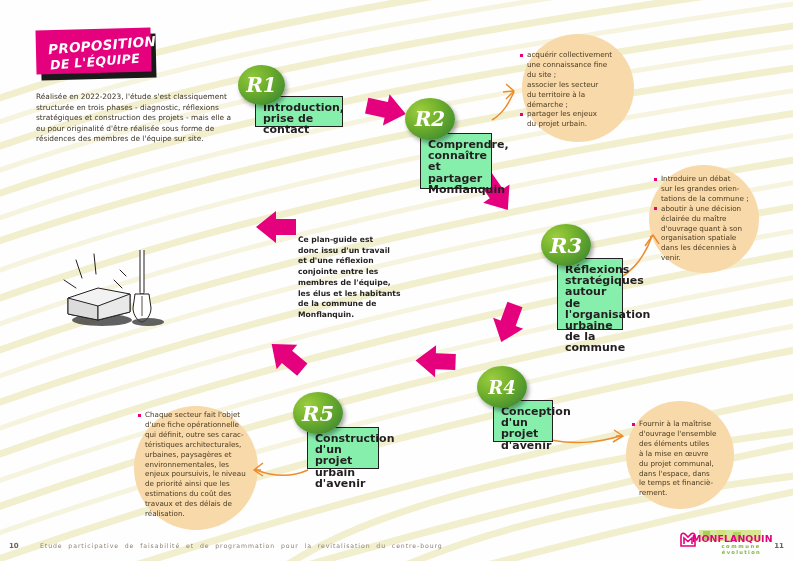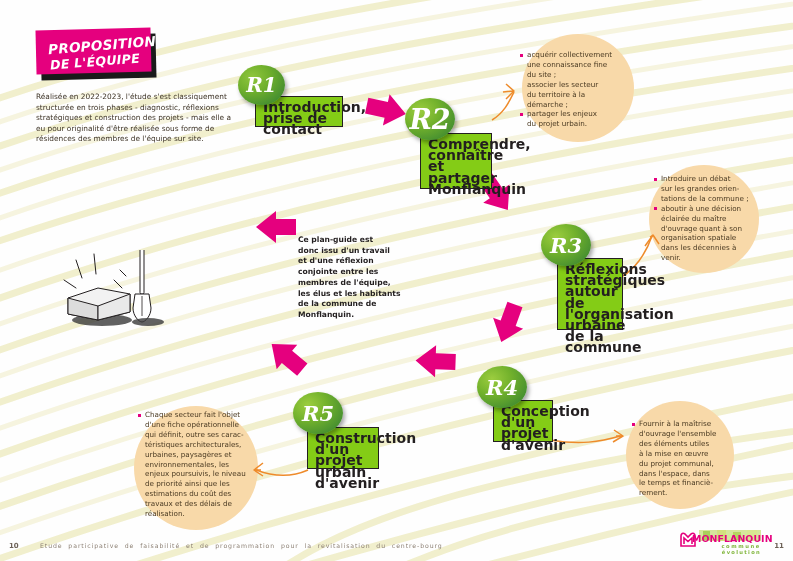--- a/index.html
+++ b/index.html
@@ -46,24 +46,24 @@
   
   .r-bubble{
     z-index:8;border-radius:50%;
     display:flex;align-items:center;justify-content:center;
     color:#ffffff;font-style:italic;font-weight:700;
     font-family:"DejaVu Serif", serif;
     box-shadow:2px 3px 4px rgba(0,0,0,.35);
   }
   
   .label-box{
-    z-index:7;background:#84cc16;border:1.3px solid #231f20;
+    z-index:7;background:#86efac;border:1.3px solid #231f20;
     color:#231f20;font-weight:700;
     font-family:"DejaVu Sans", sans-serif;
-    font-size:14px;line-height:11.2px;
+    font-size:11px;line-height:11.2px;
     padding:5px 7px;box-sizing:border-box;
   }
   .blob-text{
     z-index:5;font-size:7.2px;line-height:9.9px;color:#4a3a22;
     font-family:"DejaVu Sans", sans-serif;
   }
   .blob-text ul{margin:0;padding:0;list-style:none;}
   .blob-text li{position:relative;padding-left:7px;margin:0 0 0 0;}
   .blob-text li::before{
     content:"";position:absolute;left:0;top:3.6px;width:3px;height:3px;
@@ -203,21 +203,21 @@
 
   <div class="abs r-bubble" style="left:238px;top:65px;width:47px;height:40px;font-size:20px;
               background:radial-gradient(ellipse at 30% 30%, #8fc63d 0%, #6faf2c 38%, #2e7d32 100%);">
     <span>R1</span>
   </div>
   <div class="abs label-box" style="left:255px;top:96px;width:88px;height:31px;">
     <div>Introduction,</div>
     <div>prise de contact</div>
   </div>
 
-  <div class="abs r-bubble" style="left:405px;top:98px;width:50px;height:42px;font-size:27px;
+  <div class="abs r-bubble" style="left:405px;top:98px;width:50px;height:42px;font-size:20px;
               background:radial-gradient(ellipse at 30% 30%, #9ccd3f 0%, #73b22c 38%, #2e7d32 100%);">
     <span>R2</span>
   </div>
   <div class="abs label-box" style="left:420px;top:133px;width:72px;height:56px;">
     <div>Comprendre,</div>
     <div>connaître et</div>
     <div>partager</div>
     <div>Monflanquin</div>
   </div>
 
@@ -227,21 +227,21 @@
   </div>
   <div class="abs label-box" style="left:557px;top:258px;width:66px;height:72px;">
     <div>Réflexions</div>
     <div>stratégiques</div>
     <div>autour de</div>
     <div>l'organisation</div>
     <div>urbaine de la</div>
     <div>commune</div>
   </div>
 
-  <div class="abs r-bubble" style="left:477px;top:366px;width:50px;height:42px;font-size:21px;
+  <div class="abs r-bubble" style="left:477px;top:366px;width:50px;height:42px;font-size:18px;
               background:radial-gradient(ellipse at 30% 30%, #9ccd3f 0%, #73b22c 38%, #2e7d32 100%);text-align:right;">
     <span>R4</span>
   </div>
   <div class="abs label-box" style="left:493px;top:400px;width:60px;height:42px;">
     <div>Conception</div>
     <div>d'un projet</div>
     <div>d'avenir</div>
   </div>
 
   <div class="abs r-bubble" style="left:293px;top:392px;width:50px;height:42px;font-size:21px;

